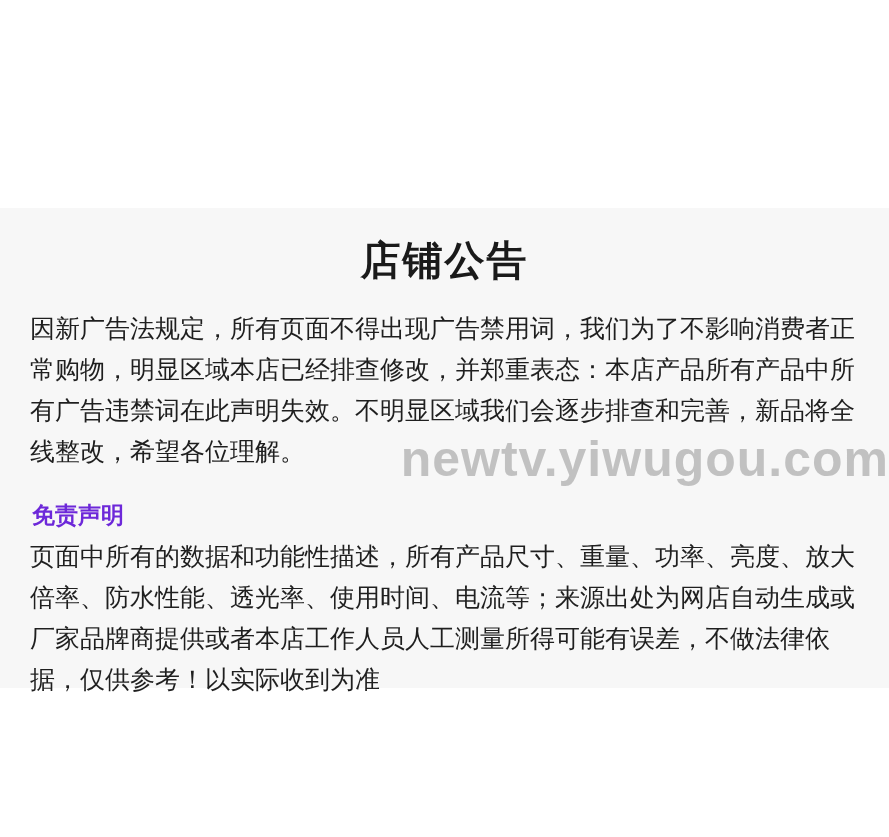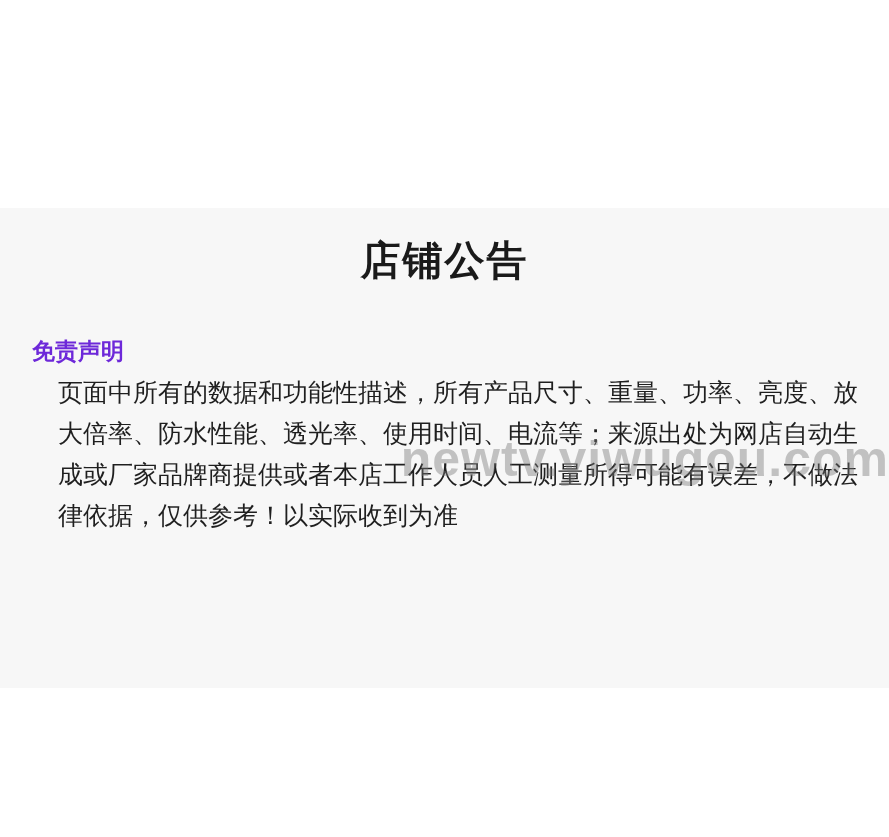--- a/index.html
+++ b/index.html
@@ -57,21 +57,20 @@
   .section-heading {
     font-size: 23px;
     font-weight: bold;
     color: #6d28d9;
     margin: 26px 0 4px 2px;
     line-height: 34px;
     font-family: "Liberation Sans", sans-serif;
   }
   .para.second {
     margin-top: 2px;
-    margin-left: 28px;
   }
   .watermark {
     position: absolute;
     left: 0;
     top: 434px;
     width: 889px;
     text-align: right;
     font-size: 50px;
     font-weight: bold;
     color: rgba(120,120,120,0.42);
@@ -84,20 +83,21 @@
 </style>
 </head>
 <body>
 
 <div id="page">
 
   <div class="notice-card">
     <h1 class="notice-title">店铺公告</h1>
 
     <div class="notice-body">
+      <p class="para">因新广告法规定，所有页面不得出现广告禁用词，我们为了不影响消费者正常购物，明显区域本店已经排查修改，并郑重表态：本店产品所有产品中所有广告违禁词在此声明失效。不明显区域我们会逐步排查和完善，新品将全线整改，希望各位理解。</p>
 
       <div class="section-heading">免责声明</div>
 
       <p class="para second">页面中所有的数据和功能性描述，所有产品尺寸、重量、功率、亮度、放大倍率、防水性能、透光率、使用时间、电流等；来源出处为网店自动生成或厂家品牌商提供或者本店工作人员人工测量所得可能有误差，不做法律依据，仅供参考！以实际收到为准</p>
     </div>
   </div>
 
   <div class="watermark">newtv.yiwugou.com</div>
 
 </div>

